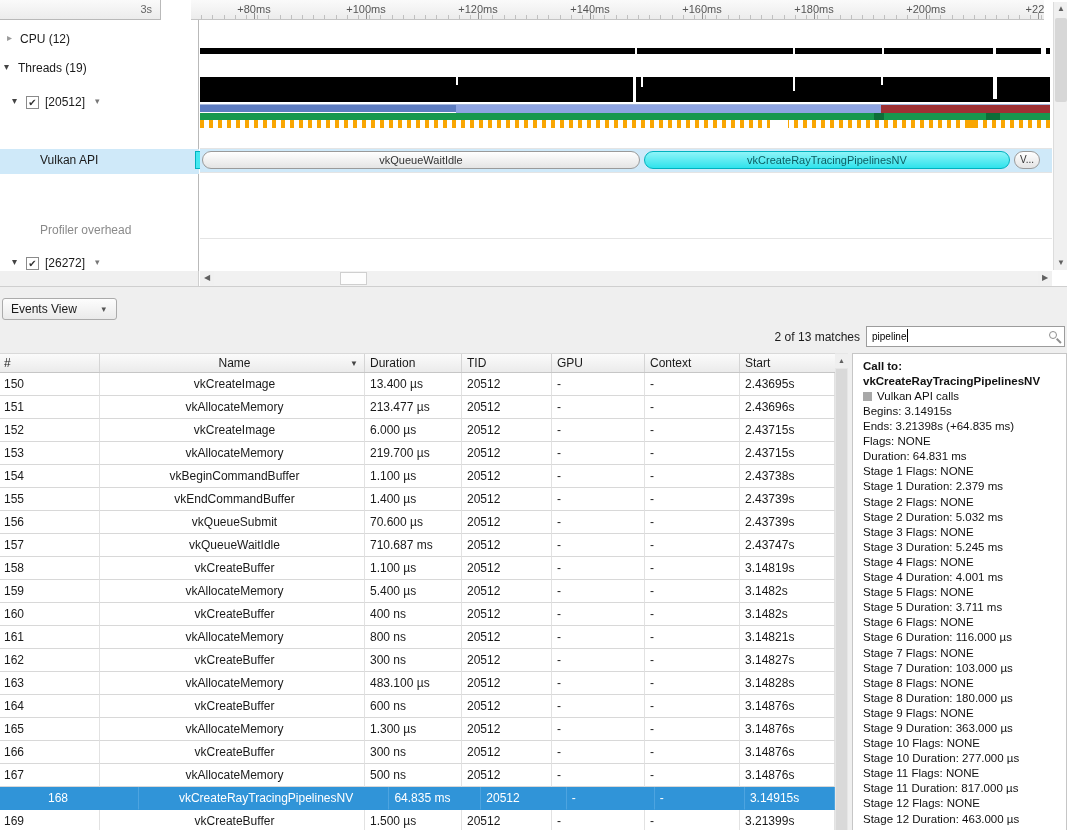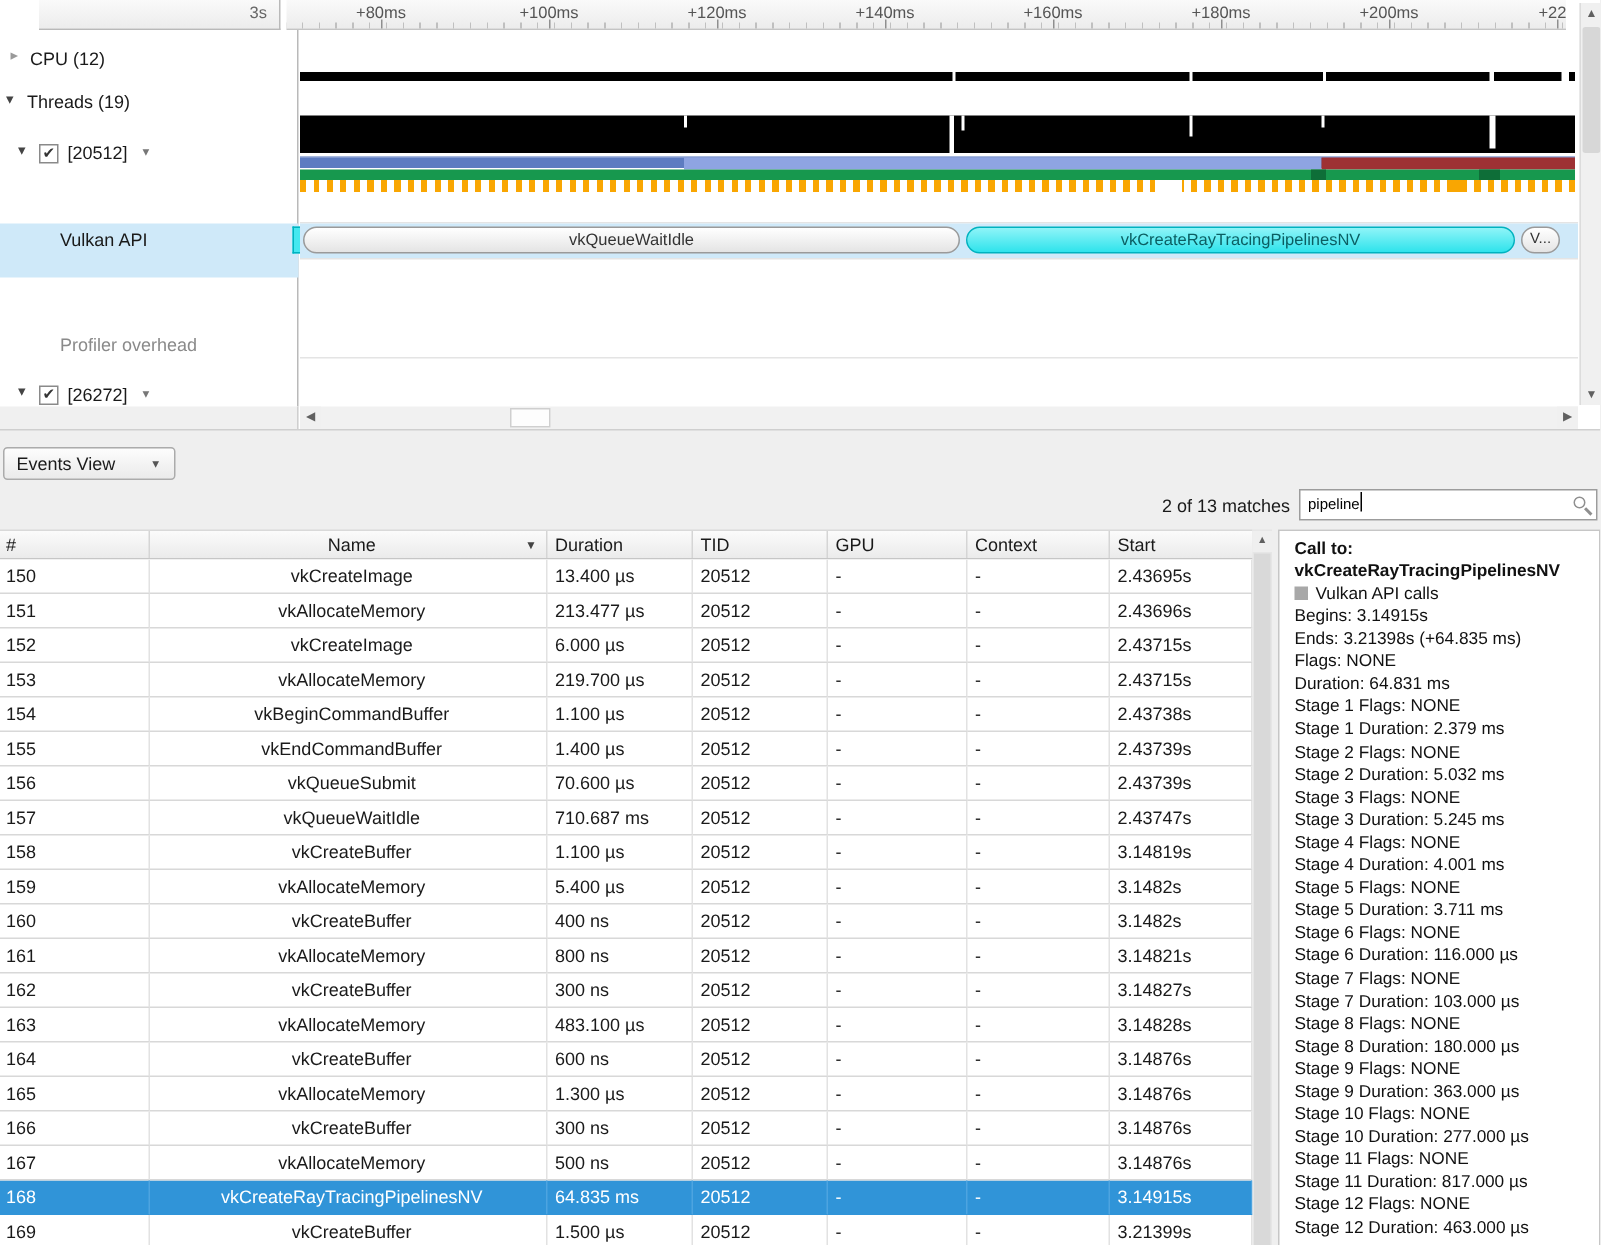--- a/index.html
+++ b/index.html
@@ -6,21 +6,21 @@
   html,body { background:#fff; }
   .page {
     position:relative; width:1067px; height:830px; overflow:hidden;
     font-family:"Liberation Sans","DejaVu Sans",sans-serif; background:#fff;
     outline:1px solid #c9c9c9;
   }
   
   .tl-side-header {
     position:absolute; left:0; top:0; width:161px; height:20px;
     background:linear-gradient(#fafafa,#ececec);
-    border-bottom:1px solid #b9b9b9; border-right:1px solid #b9b9b9;margin-left:26px;
+    border-bottom:1px solid #b9b9b9; border-right:1px solid #b9b9b9;
   }
   .origin-label { position:absolute; right:8px; top:3px; font-size:11px; color:#666; }
   .tl-ruler {
     position:absolute; left:191px; top:0; width:853px; height:20px;
     background:linear-gradient(#fafafa,#ececec); border-bottom:1px solid #c4c4c4; overflow:hidden;
   }
   .rlabel { position:absolute; top:3px; width:80px; text-align:center; font-size:11px; color:#555; }
   .rtick-major { position:absolute; top:13px; width:1px; height:7px; background:#8f8f8f; }
   .rticks { position:absolute; left:0; top:15px; width:853px; height:5px;
     background:repeating-linear-gradient(90deg, transparent 0 10.2px, #b4b4b4 10.2px 11.2px); opacity:.8; }
@@ -103,21 +103,21 @@
   .tbody { position:absolute; left:0; top:86px; width:835px; height:458px; background:#fff; overflow:hidden; }
   .trow { display:flex; width:835px; height:23px; background:#fff; font-size:12px; color:#1a1a1a; }
   .tc { border-right:1px solid #e2e2e2; border-bottom:1px solid #d8d8d8; line-height:22px; overflow:hidden; white-space:nowrap; padding-left:5px; }
   .c0 { width:100px; padding-left:4px; }
   .c1 { width:265px;text-align:center; }
   .c2 { width:97px; }
   .c3 { width:90px; }
   .c4 { width:93px; }
   .c5 { width:95px; }
   .c6 { width:95px; }
-  .trow.sel { background:#3094d8; color:#fff; }
+  .trow.sel { background:#3094d8; color:#fff;padding-left:44px; }
   .trow.sel .tc { border-right-color:#4da4e0; border-bottom-color:#3094d8; }
   .tv-sb { position:absolute; left:835px; top:66px; width:13px; height:478px; background:#e6e6e6; }
   .tv-sb .btn { position:absolute; left:0; width:13px; height:14px; color:#606060; font-size:7px; text-align:center; line-height:14px; background:#efefef; }
   .tv-sb .up { top:1px; }
   .tv-sb .track { position:absolute; left:1px; top:16px; width:11px; height:504px; background:#d9d9d9; }
   
   .detail-panel {
     position:absolute; left:852px; top:66px; width:215px; height:478px; background:#fff;
     border:1px solid #c6c6c6; overflow:hidden; font-size:11.5px; color:#111;
   }
@@ -165,21 +165,21 @@
     <div class="side-row" style="top:37px">
       <span class="tri" style="left:4px">▾</span>
       <span class="lbl" style="left:18px">Threads (19)</span>
     </div>
     <div class="side-row" style="top:71px">
       <span class="tri" style="left:12px">▾</span>
       <span class="cb" style="left:26px">✔</span>
       <span class="lbl" style="left:45px">[20512]</span>
       <span class="caret" style="left:95px">▾</span>
     </div>
-    <div class="side-row row-sel-side" style="top:129px;height:36px">
+    <div class="side-row row-sel-side" style="top:129px;height:25px">
       <span class="lbl" style="left:40px">Vulkan API</span>
     </div>
     <div class="side-row" style="top:199px">
       <span class="lbl gray" style="left:40px">Profiler overhead</span>
     </div>
     <div class="side-row" style="top:232px">
       <span class="tri" style="left:12px">▾</span>
       <span class="cb" style="left:26px">✔</span>
       <span class="lbl" style="left:45px">[26272]</span>
       <span class="caret" style="left:95px">▾</span>

